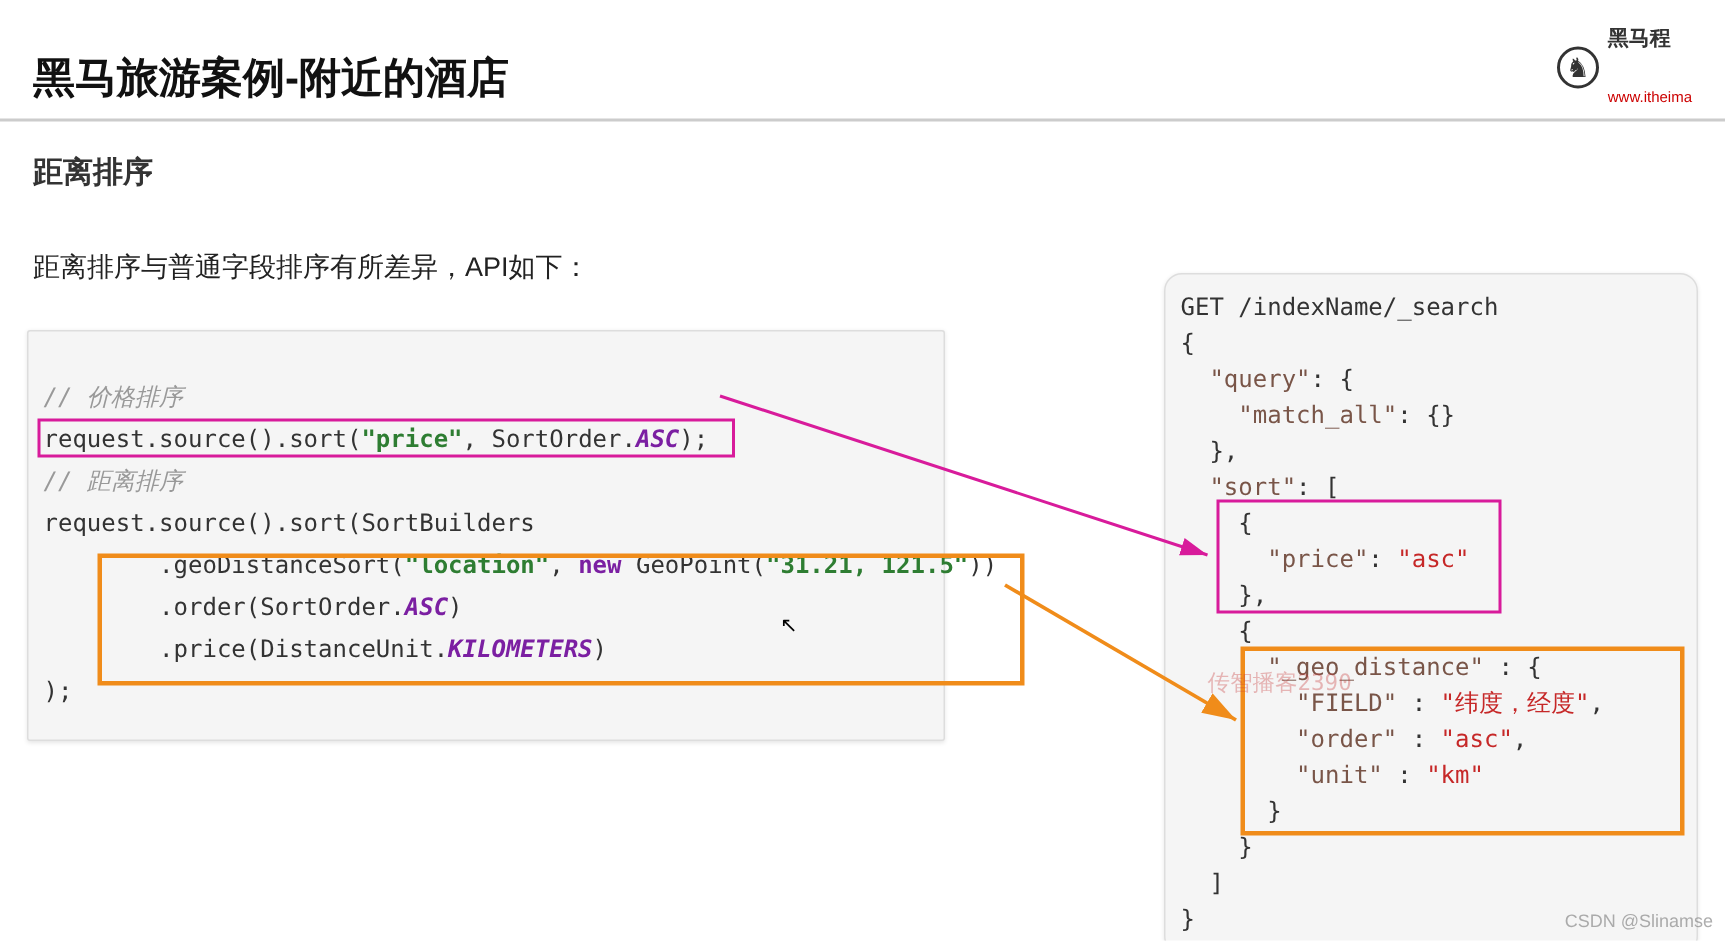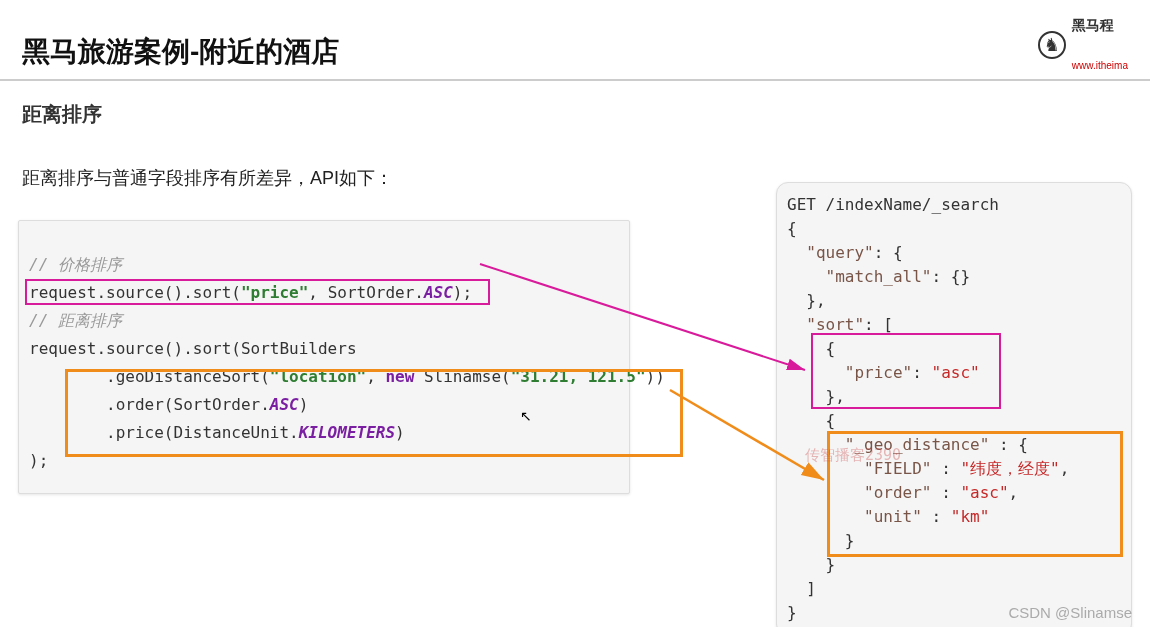--- a/index.html
+++ b/index.html
@@ -83,23 +83,23 @@
   }
   .watermark1 {
     position: absolute;
     color: rgba(200,60,60,0.35);
     font-size: 15px;
     margin-top: 32px;
   }
   .watermark2 {
     position: absolute;
     bottom: 6px;
-    right: 18px;
+    right: 8px;
     color: rgba(120,120,120,0.6);
-    font-size: 15px;
+    font-size: 12px;
   }
   .cursor {
     position: absolute;
     font-size: 14px;
     color: #000;
   }
 </style>
 </head>
 <body>
 
@@ -118,21 +118,21 @@
 <div class="subheader">距离排序</div>
 <div class="desc">距离排序与普通字段排序有所差异，API如下：</div>
 
 <div class="content">
 
   <div class="left-block">
     <div class="pre cmt">// 价格排序</div>
     <div class="pre"><span>request.source().sort(</span><span class="str">"price"</span><span>, SortOrder.</span><span class="em">ASC</span><span>);</span></div>
     <div class="pre cmt">// 距离排序</div>
     <div class="pre">request.source().sort(SortBuilders</div>
-    <div class="pre"><span>        .geoDistanceSort(</span><span class="str">"location"</span><span>, </span><span class="kw">new</span><span> Slinamse(</span><span class="str">"31.21, 121.5"</span><span>))</span></div>
+    <div class="pre"><span>        .geoDistanceSort(</span><span class="str">"location"</span><span>, </span><span class="kw">new</span><span> GeoPoint(</span><span class="str">"31.21, 121.5"</span><span>))</span></div>
     <div class="pre"><span>        .order(SortOrder.</span><span class="em">ASC</span><span>)</span></div>
     <div class="pre"><span>        .price(DistanceUnit.</span><span class="em">KILOMETERS</span><span>)</span></div>
     <div class="pre">);</div>
 
     <div class="box-pink" style="left:6px; top:58px; width:465px; height:26px;"></div>
     <div class="box-orange" style="left:46px; top:148px; width:618px; height:88px;"></div>
   </div>
 
   <div class="right-block">
     <div class="pre">GET /indexName/_search</div>

